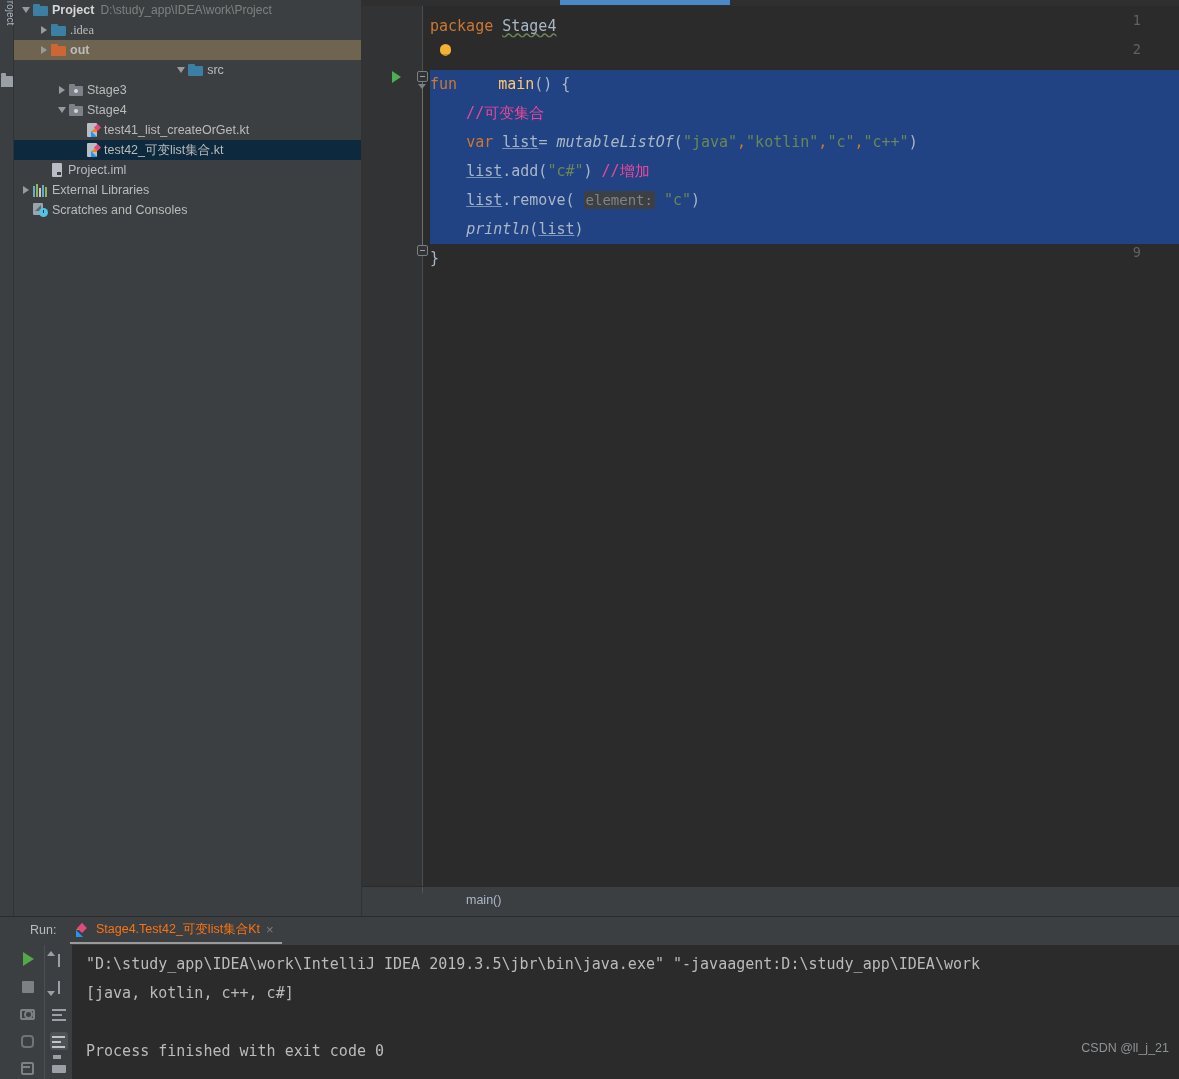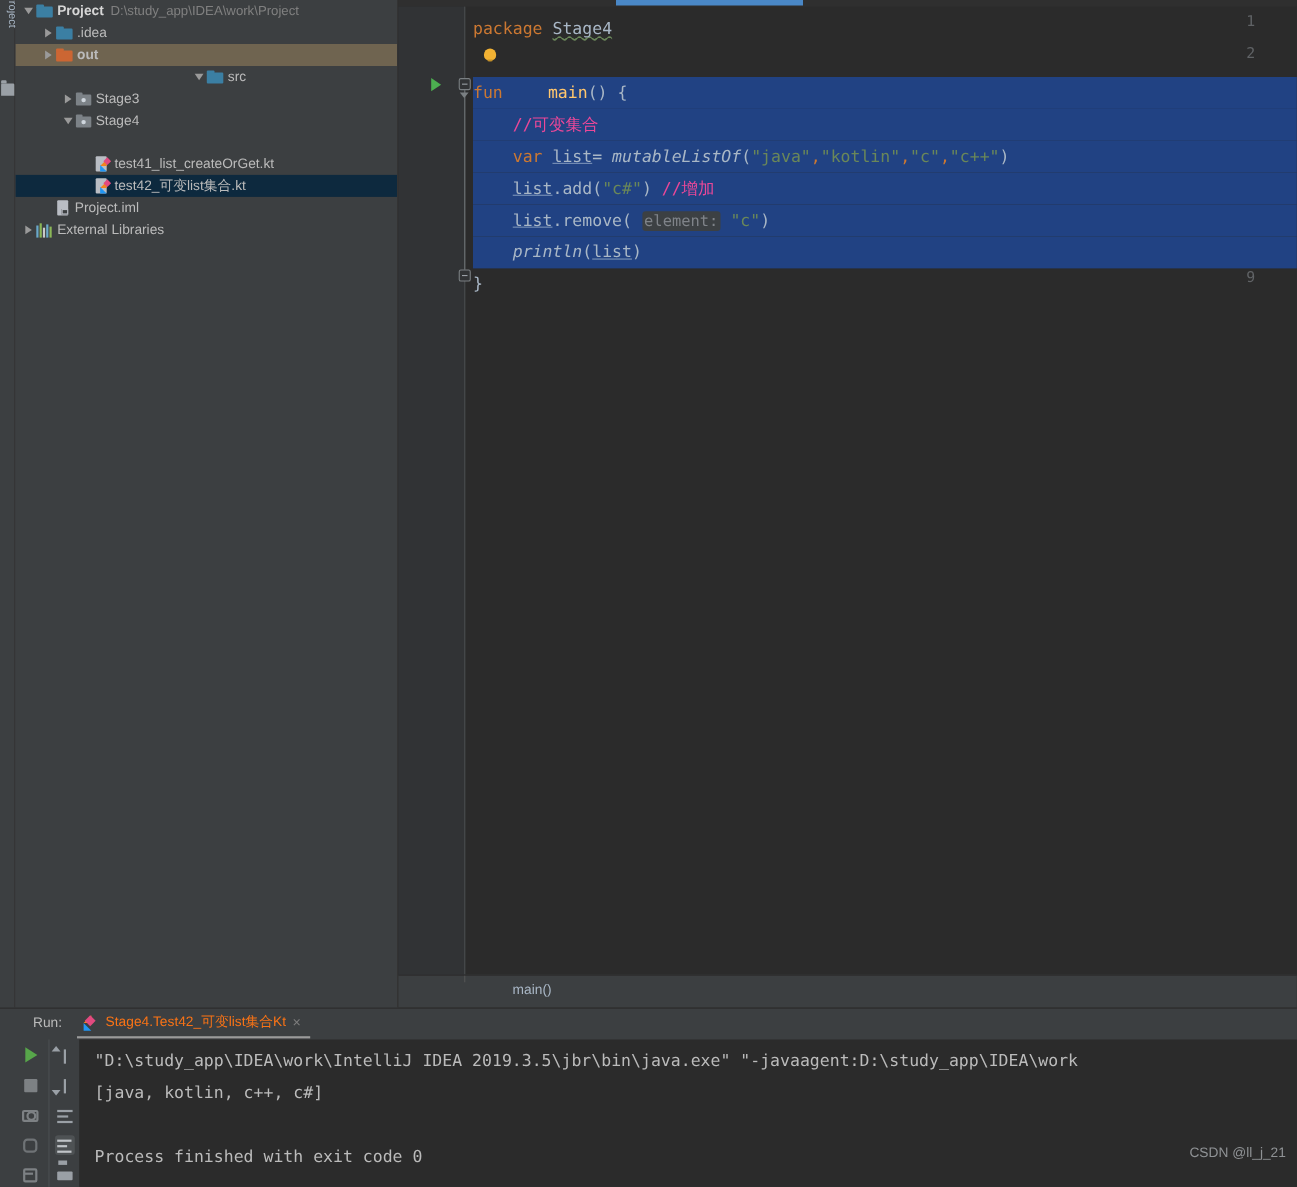--- a/index.html
+++ b/index.html
@@ -295,21 +295,21 @@
   <div class="project-panel">
     <div id="tree-host">
         <div class="tree-row" style="padding-left: 6px;">
           <span class="arrow down"></span>
           <span class="ico ico-folder f-blue">
             <i></i>
           </span>
           <span class="tree-label bold">Project</span>
           <span class="tree-sub">D:\study_app\IDEA\work\Project</span>
         </div>
-        <div class="tree-row" style="padding-left: 24px;">
+        <div class="tree-row" style="padding-left: 24px; font-family: Liberation Serif, serif;">
           <span class="arrow right"></span>
           <span class="ico ico-folder f-blue">
             <i></i>
           </span>
           <span class="tree-label">.idea</span>
         </div>
         <div class="tree-row sel-out" style="padding-left: 24px;">
           <span class="arrow right"></span>
           <span class="ico ico-folder f-orange">
             <i></i>
@@ -330,21 +330,21 @@
           </span>
           <span class="tree-label">Stage3</span>
         </div>
         <div class="tree-row" style="padding-left: 42px;">
           <span class="arrow down"></span>
           <span class="ico ico-pkg">
             <i></i>
           </span>
           <span class="tree-label">Stage4</span>
         </div>
-        <div class="tree-row" style="padding-left: 60px; margin-top: 19px;">
+        <div class="tree-row" style="padding-left: 60px;">
           <span class="arrow"></span>
           <span class="ico ico-kt">
             <span class="pg"></span>
             <span class="k1"></span>
             <span class="k2"></span>
             <span class="k3"></span>
           </span>
           <span class="tree-label">test41_list_createOrGet.kt</span>
         </div>
         <div class="tree-row sel-file" style="padding-left: 60px;">
@@ -368,20 +368,29 @@
         <div class="tree-row" style="padding-left: 6px;">
           <span class="arrow right"></span>
           <span class="ico ico-libs">
             <b></b>
             <b></b>
             <b></b>
             <b></b>
             <b></b>
           </span>
           <span class="tree-label">External Libraries</span>
+        </div>
+        <div class="tree-row" style="padding-left: 6px;">
+          <span class="arrow"></span>
+          <span class="ico ico-scratch">
+            <span class="pg"></span>
+            <span class="pen"></span>
+            <span class="clk"></span>
+          </span>
+          <span class="tree-label">Scratches and Consoles</span>
         </div>
       </div>
   </div>
 
   <div class="editor-area">
     <div class="topbar">
       <div class="tabfill"></div>
     </div>
 
     <div class="gutter"></div>

